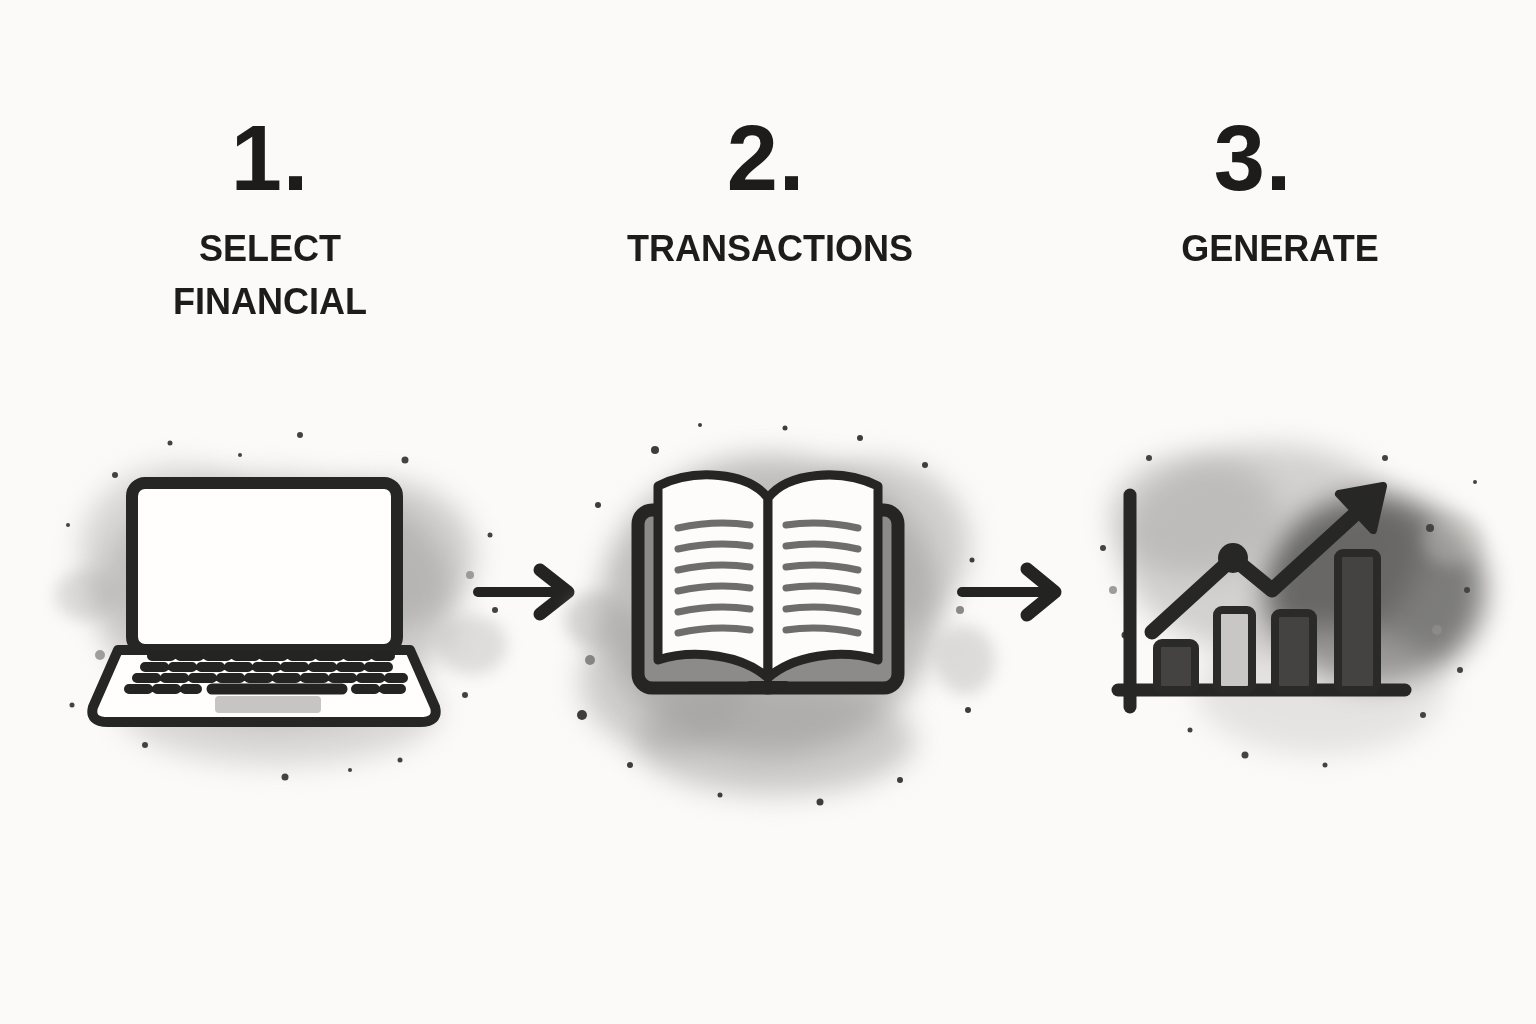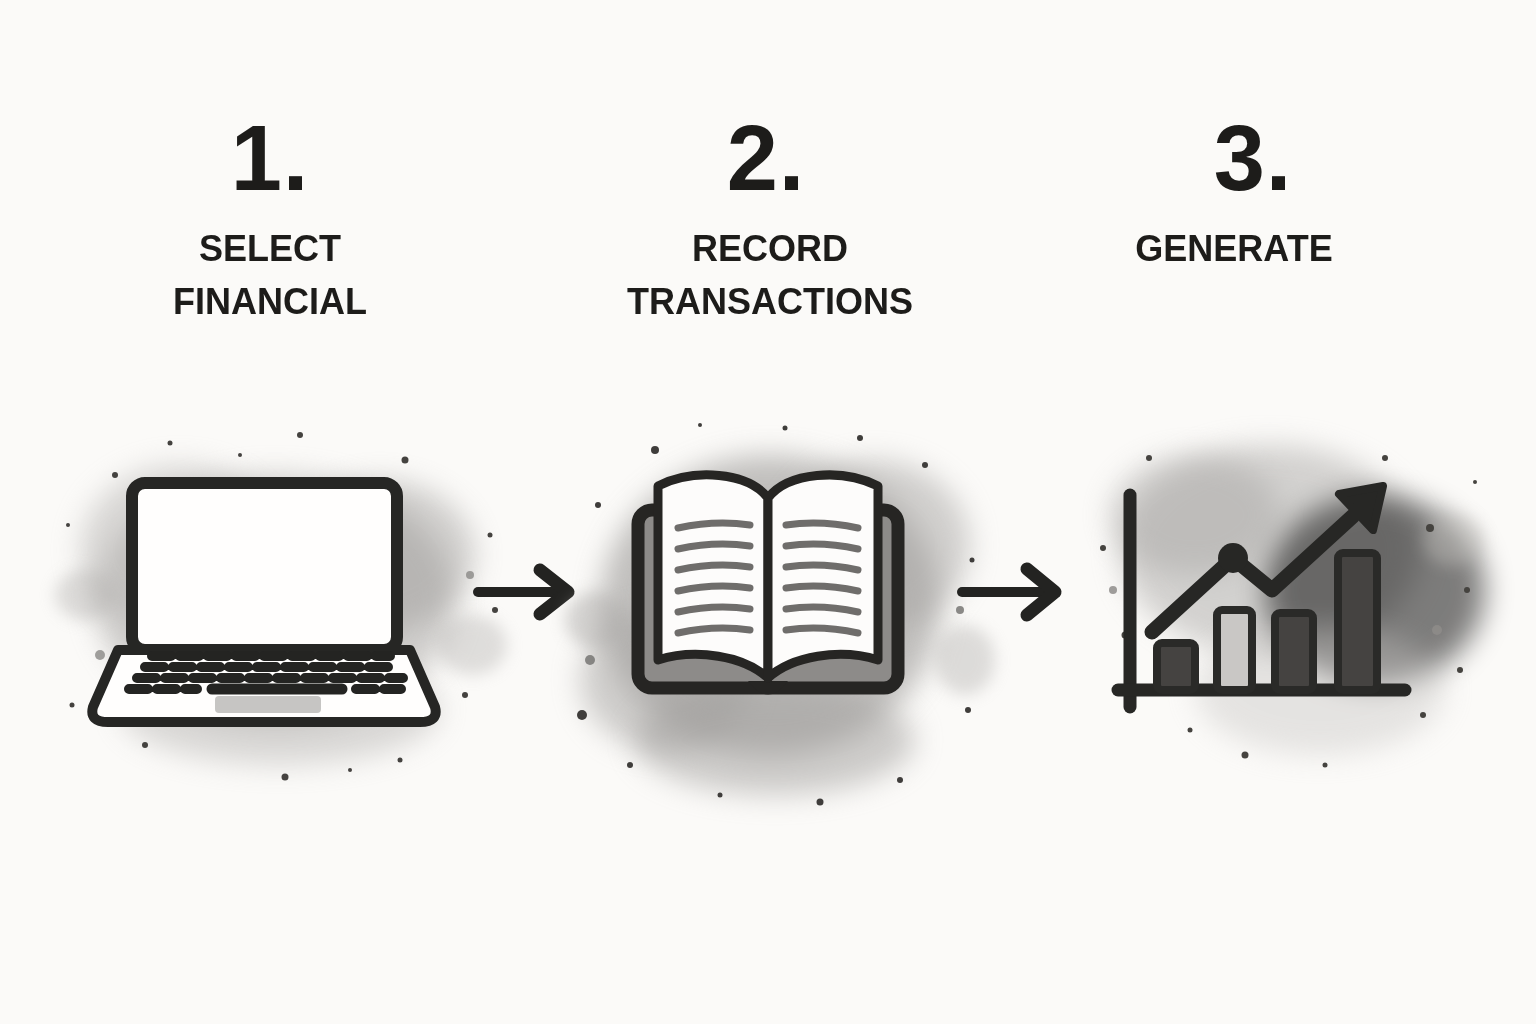--- a/index.html
+++ b/index.html
@@ -32,26 +32,25 @@
 <div class="canvas">
 
   <div class="step-number" style="left:70px;">1.</div>
   <div class="step-title" style="left:30px; width:480px;">
     <span>SELECT</span>
     <span>FINANCIAL</span>
   </div>
 
   <div class="step-number" style="left:566px;">2.</div>
   <div class="step-title" style="left:540px; width:460px;">
-    <span>RECORD</span>
     <span>TRANSACTIONS</span>
   </div>
 
   <div class="step-number" style="left:1053px;">3.</div>
-  <div class="step-title" style="left:1001px; width:466px;">
+  <div class="step-title" style="left:1047px; width:466px;">
     <span>GENERATE</span>
   </div>
 
   <svg class="icon-svg" style="left:50px; top:415px;" width="460" height="380" viewBox="0 0 460 380">
     <g>
       <ellipse class="wash" cx="225" cy="185" rx="180" ry="125" fill="#aaa8a6" opacity="0.55"></ellipse>
       <ellipse class="wash" cx="130" cy="135" rx="100" ry="85" fill="#b6b4b2" opacity="0.5"></ellipse>
       <ellipse class="wash" cx="330" cy="140" rx="95" ry="75" fill="#9c9a98" opacity="0.45"></ellipse>
       <ellipse class="wash" cx="230" cy="295" rx="160" ry="55" fill="#b0aeac" opacity="0.45"></ellipse>
       <ellipse class="wash2" cx="35" cy="180" rx="30" ry="25" fill="#b0aeac" opacity="0.4"></ellipse>

